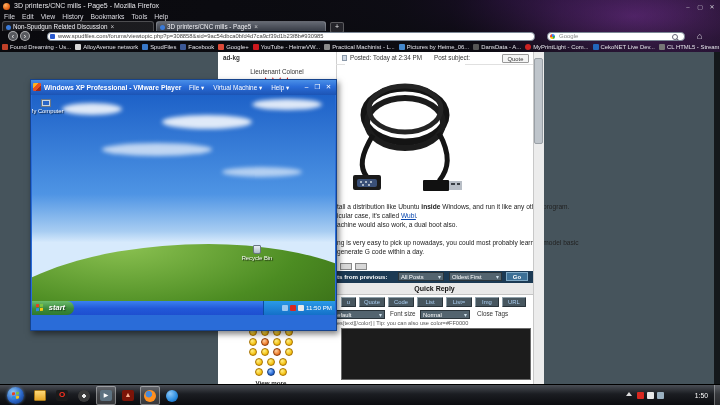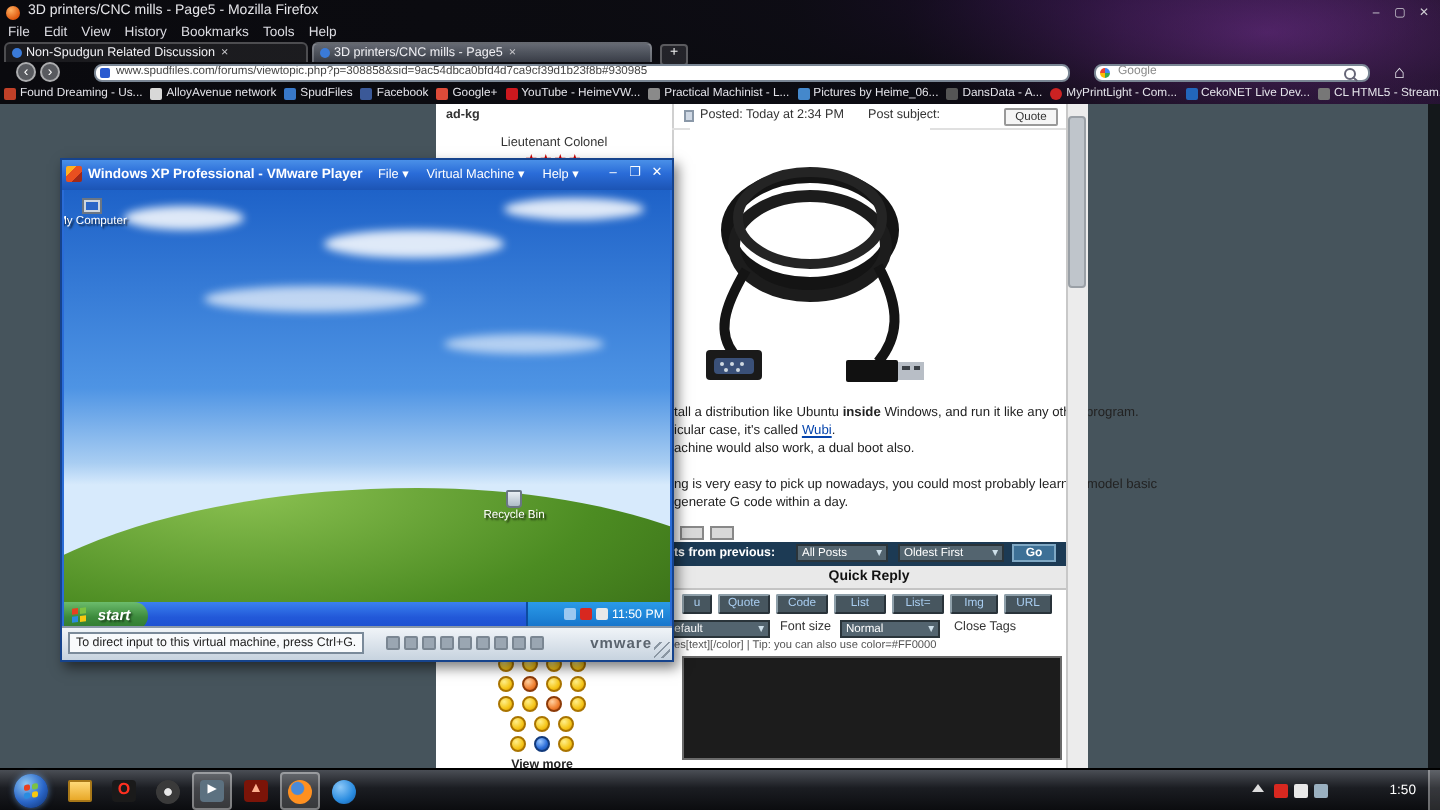--- a/index.html
+++ b/index.html
@@ -391,36 +391,20 @@
               <b style="left:4px;top:4px;background:#f8c810;"></b>
           </span>
           <span style="margin-left:8px;">start</span>
         </div>
         <div class="xp-tray">
           <span class="trayic" style="background:#9cc8f0;"></span><span class="trayic" style="background:#d82820;"></span><span class="trayic" style="background:#e8e8e8;"></span><span>11:50 PM</span>
         </div>
       </div>
     </div>
 
-    <div class="vm-status">
-      <div class="vm-tip">To direct input to this virtual machine, press Ctrl+G.</div>
-      <div class="devrow">
-        <i></i>
-          <i></i>
-          <i></i>
-          <i></i>
-          <i></i>
-          <i></i>
-          <i></i>
-          <i></i>
-          <i></i>
-      </div>
-      <div class="vmbrand">vmware</div>
-      <div class="grip"></div>
-    </div>
   </div>
 
   <div class="tb7">
     <div class="orb">
       <span class="orbflag">
         <b style="left:0;top:0;background:#e84020;"></b>
           <b style="left:4px;top:0;background:#7cc242;"></b>
         <b style="left:0;top:4px;background:#2a8ce0;"></b>
           <b style="left:4px;top:4px;background:#f8c810;"></b>
       </span>

